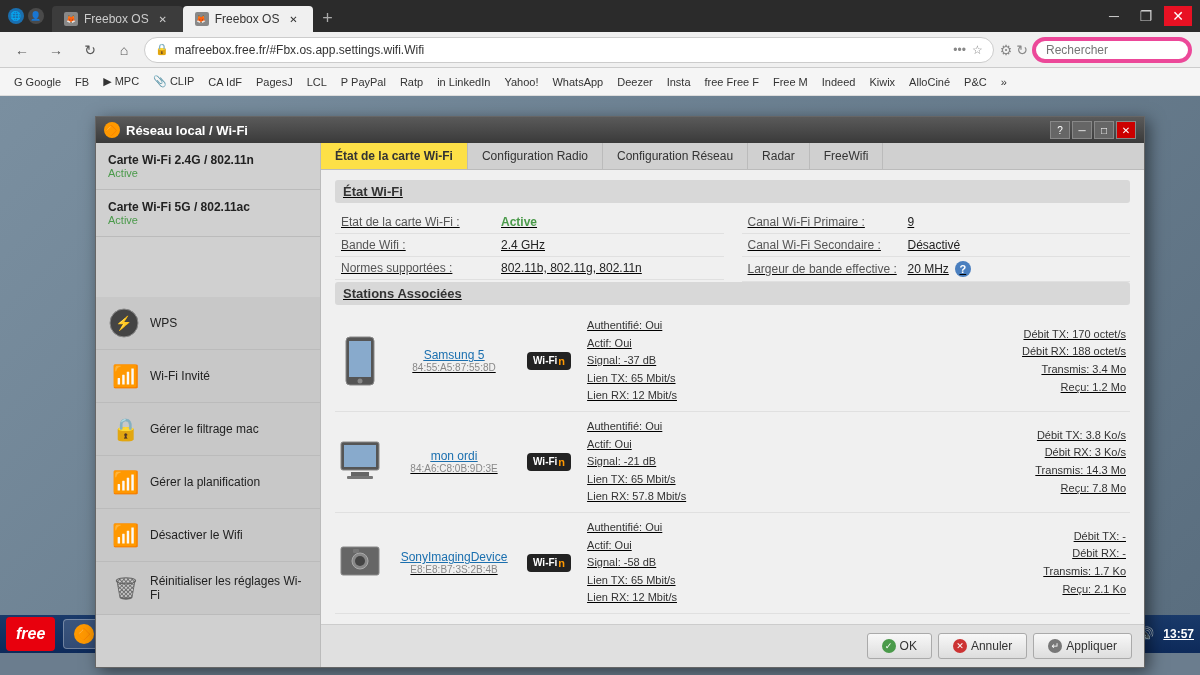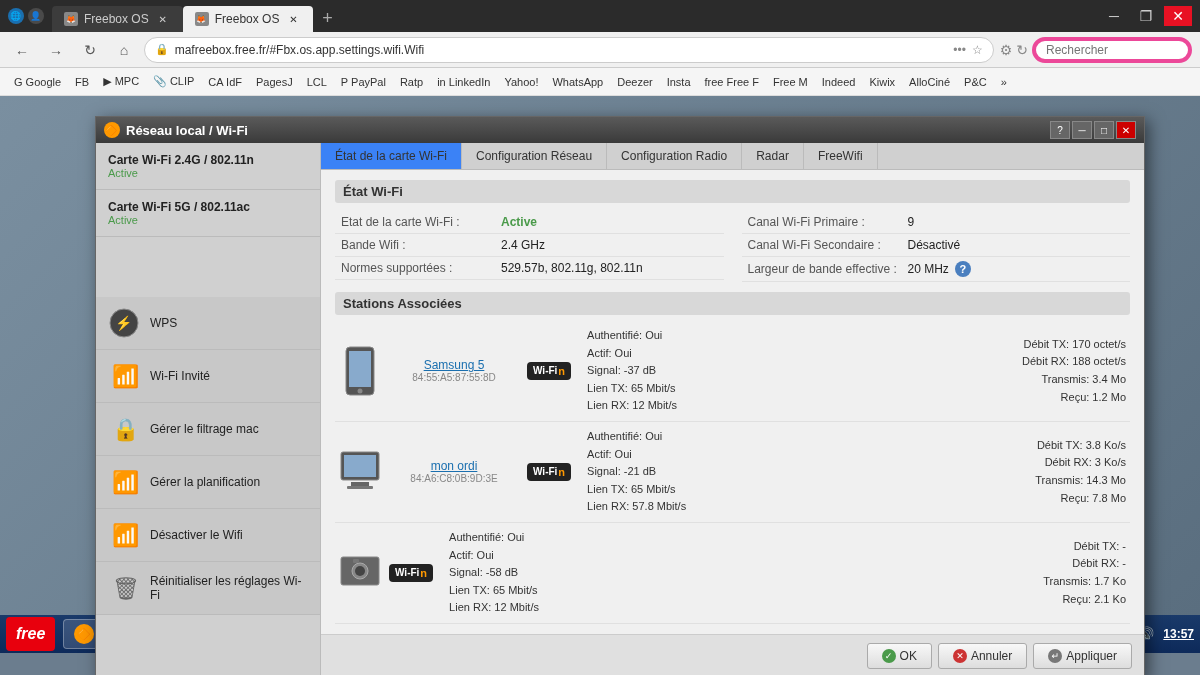--- a/index.html
+++ b/index.html
@@ -47,26 +47,26 @@
     .left-card-title { font-size: 12px; font-weight: bold; color: #222; }
     .left-card-subtitle { font-size: 11px; color: #4a9a4a; }
     .left-menu-item { display: flex; align-items: center; gap: 10px; padding: 10px 12px; background: #c8c8c8; border-bottom: 1px solid #bbb; cursor: pointer; }
     .left-menu-icon { width: 32px; height: 32px; display: flex; align-items: center; justify-content: center; }
     .left-menu-label { font-size: 12px; color: #222; }
 
     
     .right-panel { flex: 1; background: #f0f0f0; }
     .tabs-bar { display: flex; background: #d0d0d0; border-bottom: 1px solid #bbb; }
     .tab-btn { padding: 6px 14px; font-size: 12px; cursor: pointer; border-right: 1px solid #bbb; color: #333; }
-    .tab-btn.active { background: #3b82f6; font-weight: normal; }
-
-    .content-area { padding: 10px 14px; }
+    .tab-btn.active { background: #fde047; font-weight: bold; }
+
+    .content-area { padding: 10px 14px; text-decoration: underline; }
     .section-title { font-size: 13px; font-weight: bold; color: #333; margin-bottom: 8px; background: #d8d8d8; padding: 4px 8px; border-radius: 3px; }
 
-    .info-grid { display: grid; grid-template-columns: 1fr 1fr; gap: 18px; margin-bottom: 10px; }
+    .info-grid { display: grid; grid-template-columns: 1fr 1fr; gap: 18px; }
     .info-row { display: flex; align-items: center; padding: 4px 6px; border-bottom: 1px solid #e0e0e0; }
     .info-label { color: #555; font-size: 12px; min-width: 160px; }
     .info-value { color: #222; font-size: 12px; }
     .info-value.active { color: #4a9a4a; font-weight: bold; }
     .stations-title { font-size: 13px; font-weight: bold; color: #333; margin-bottom: 6px; background: #d8d8d8; padding: 4px 8px; border-radius: 3px; }
     .station-row { display: flex; align-items: center; padding: 6px 4px; border-bottom: 1px solid #e0e0e0; gap: 8px; }
     .station-icon { width: 42px; height: 52px; display: flex; align-items: center; justify-content: center; }
     .station-device { min-width: 130px; text-align: center; }
     .station-name { color: #1a6faf; font-size: 12px; text-decoration: underline; cursor: pointer; }
     .station-mac { color: #888; font-size: 10px; }
@@ -285,42 +285,42 @@
               </svg>
           </div>
           <span class="left-menu-label">Réinitialiser les réglages Wi-Fi</span>
         </div>
       </div>
 
       <div class="right-panel">
 
         <div class="tabs-bar">
           <div class="tab-btn active">État de la carte Wi-Fi</div>
+          <div class="tab-btn">Configuration Radio</div>
           <div class="tab-btn">Configuration Réseau</div>
-          <div class="tab-btn">Configuration Radio</div>
           <div class="tab-btn">Radar</div>
           <div class="tab-btn">FreeWifi</div>
         </div>
 
         <div class="content-area">
 
           <div class="section-title">État Wi-Fi</div>
           <div class="info-grid">
             <div>
               <div class="info-row">
                 <span class="info-label">Etat de la carte Wi-Fi :</span>
                 <span class="info-value active">Active</span>
               </div>
               <div class="info-row">
                 <span class="info-label">Bande Wifi :</span>
                 <span class="info-value">2.4 GHz</span>
               </div>
               <div class="info-row">
                 <span class="info-label">Normes supportées :</span>
-                <span class="info-value">529.57b, 802.11g, 802.11n</span>
+                <span class="info-value">802.11b, 802.11g, 802.11n</span>
               </div>
             </div>
             <div>
               <div class="info-row">
                 <span class="info-label">Canal Wi-Fi Primaire :</span>
                 <span class="info-value">9</span>
               </div>
               <div class="info-row">
                 <span class="info-label">Canal Wi-Fi Secondaire :</span>
                 <span class="info-value">Désactivé</span>
@@ -403,20 +403,24 @@
           </div>
 
           <div class="station-row">
             <div class="station-icon">
               <svg width="42" height="52" viewBox="0 0 42 52">
                   <rect x="2" y="10" width="38" height="28" rx="2" fill="#666" stroke="#888" stroke-width="1"></rect>
                   <circle cx="21" cy="24" r="8" fill="#888" stroke="#aaa" stroke-width="1"></circle>
                   <circle cx="21" cy="24" r="5" fill="#444"></circle>
                   <rect x="14" y="12" width="6" height="4" rx="1" fill="#777"></rect>
                 </svg>
+            </div>
+            <div class="station-device">
+              <div class="station-name">SonyImagingDevice</div>
+              <div class="station-mac">E8:E8:B7:3S:2B:4B</div>
             </div>
             <div style="margin-right:8px;">
               <div style="background:#222;border-radius:4px;padding:3px 6px;display:inline-flex;align-items:center;gap:1px;">
                 <span style="color:white;font-size:10px;font-weight:bold;">Wi-Fi</span>
                 <span style="color:#ff9900;font-size:11px;font-weight:bold;">n</span>
               </div>
             </div>
             <div class="station-stats1">
               <div>Authentifié: Oui</div>
               <div>Actif: Oui</div>

